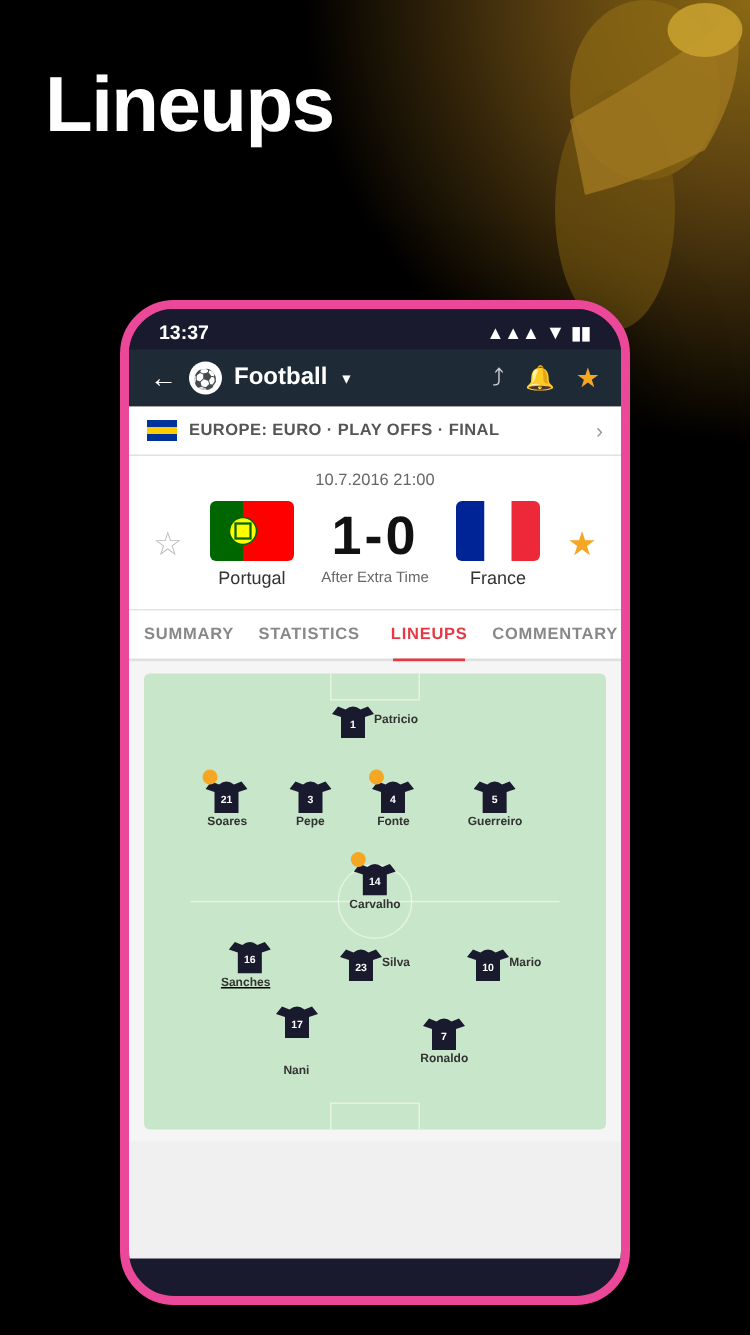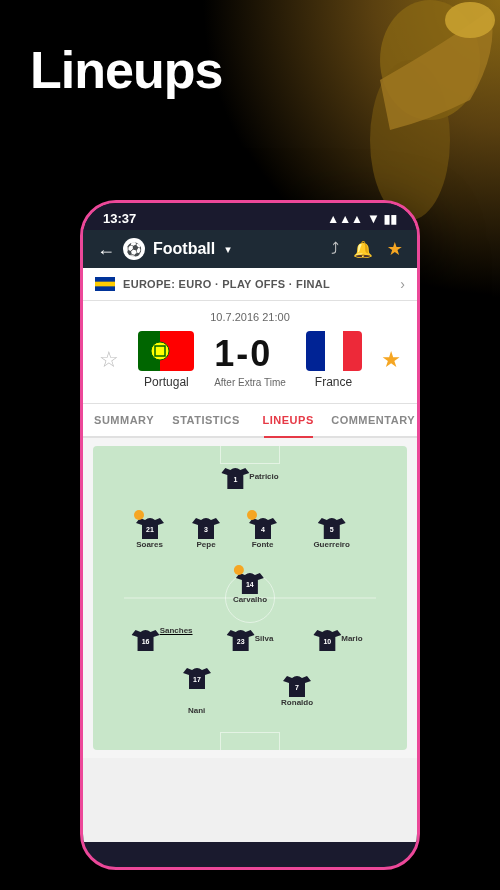--- a/index.html
+++ b/index.html
@@ -59,21 +59,21 @@
       width: 340px;
       height: 670px;
       z-index: 10;
     }
 
     .phone {
       width: 100%;
       height: 100%;
       background: #1a1a2e;
       border-radius: 36px;
-      border: 3px solid #ec4899;
+      border: 6px solid #ec4899;
       overflow: hidden;
       position: relative;
       box-shadow: 0 20px 60px rgba(0,0,0,0.8);
     }
 
     
     .status-bar {
       background: #1a1a2e;
       display: flex;
       justify-content: space-between;
@@ -152,21 +152,21 @@
     }
     .flag-box {
       width: 56px; height: 40px;
       border-radius: 4px;
       overflow: hidden;
       display: flex; align-items: center; justify-content: center;
       font-size: 32px;
     }
     .team-name { font-size: 12px; color: #333; text-align: center; }
 
-    .score-center { }
+    .score-center { text-align: center; }
     .score-text { font-size: 36px; font-weight: 900; color: #111; letter-spacing: 2px; }
     .after-extra { font-size: 10px; color: #666; margin-top: 2px; }
     .star-empty { color: #bbb; font-size: 22px; }
     .star-gold { color: #f5a623; font-size: 22px; }
 
     
     .tabs {
       background: #fff;
       display: flex;
       border-bottom: 2px solid #e0e0e0;
@@ -437,21 +437,21 @@
               <div class="player" style="left: 50%; top: 46%; position: absolute; transform: translate(-50%, -50%); display: flex; flex-direction: column; align-items: center;">
     <div class="player-shirt">
       <svg width="28" height="26" viewBox="0 0 28 26">
         <path d="M4,5 L0,10 L6,12 L6,26 L22,26 L22,12 L28,10 L24,5 L19,7 Q14,3 9,7 Z" fill="#1a1a2e"></path>
         <text x="14" y="19" text-anchor="middle" font-size="7" fill="white" font-weight="bold">14</text>
       </svg>
       <div style="position:absolute;top:-3px;left:-2px;width:10px;height:10px;background:#f5a623;border-radius:50%;font-size:6px;display:flex;align-items:center;justify-content:center;color:#fff;font-weight:bold;"></div>
     </div>
     <div style="font-size:8px;color:#333;font-weight:600;margin-top:1px;white-space:nowrap;">Carvalho</div>
   </div>
-              <div class="player" style="left: 22%; top: 63%; position: absolute; transform: translate(-50%, -50%); display: flex; flex-direction: row; align-items: flex-start; text-decoration: underline;">
+              <div class="player" style="left: 22%; top: 63%; position: absolute; transform: translate(-50%, -50%); display: flex; flex-direction: column; align-items: flex-end; text-decoration: underline;">
     <div class="player-shirt">
       <svg width="28" height="26" viewBox="0 0 28 26">
         <path d="M4,5 L0,10 L6,12 L6,26 L22,26 L22,12 L28,10 L24,5 L19,7 Q14,3 9,7 Z" fill="#1a1a2e"></path>
         <text x="14" y="19" text-anchor="middle" font-size="7" fill="white" font-weight="bold">16</text>
       </svg>
       
     </div>
     <div style="font-size:8px;color:#333;font-weight:600;margin-top:1px;white-space:nowrap;">Sanches</div>
   </div>
               <div class="player" style="left: 50%; top: 63%; position: absolute; transform: translate(-50%, -50%); display: flex; flex-direction: row; align-items: center;">

